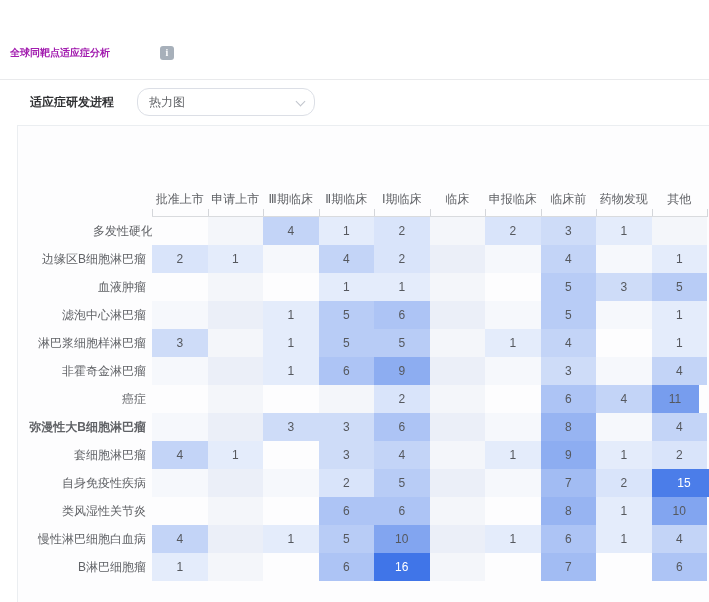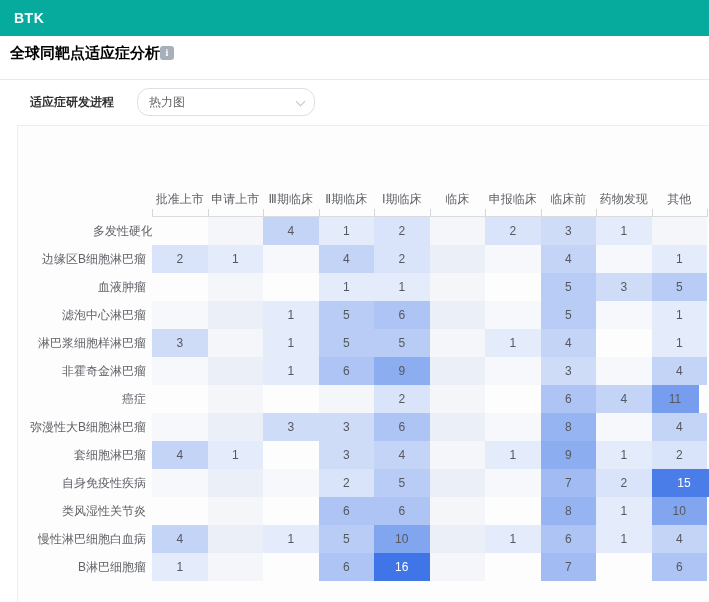--- a/index.html
+++ b/index.html
@@ -10,21 +10,21 @@
   }
   
   .app-bar {
     position:absolute; left:0; top:0; width:709px; height:36px;
     background:#07AB9E; color:#fff; font-size:14px; font-weight:bold;
     line-height:36px; padding-left:14px; letter-spacing:.5px;
   }
   
   .section-title {
     position:absolute; left:10px; top:44px; height:18px;
-    font-size:15px; font-weight:bold; color:#000000; line-height:18px;
+    font-size:10px; font-weight:bold; color:#a21caf; line-height:18px;
   }
   .info-icon {
     position:absolute; left:160px; top:46px; width:14px; height:14px;
     background:#A7B0BA; border-radius:3px; color:#fff; font-size:10px;
     font-weight:bold; text-align:center; line-height:14px;
     font-family:"Liberation Serif","DejaVu Serif",serif;
   }
   .divider-1 {
     position:absolute; left:0; top:79px; width:709px; height:0;
     border-top:1px solid #E9EAEC;
@@ -68,23 +68,20 @@
   .heat-cell {
     position:absolute; height:28px; font-size:12px; text-align:center;
     line-height:28px; color:#55585E; cursor:default;
   }
 </style>
 </head>
 <body>
 
 <div id="page">
 
-  <div class="app-bar">
-    <span>BTK</span>
-  </div>
 
   <div class="section-title">全球同靶点适应症分析</div>
   <div class="info-icon">i</div>
 
   <div class="divider-1"></div>
 
   <div class="filter-label">适应症研发进程</div>
   <div class="select-box">
     <span>热力图</span>
     <span class="chevron-down"></span>
@@ -185,21 +182,21 @@
       <div class="heat-cell" style="top: 385px; left: 152px; width: 55.5px; background: rgb(253, 253, 254);"></div>
       <div class="heat-cell" style="top: 385px; left: 207.5px; width: 55.5px; background: rgb(244, 246, 250);"></div>
       <div class="heat-cell" style="top: 385px; left: 263px; width: 55.5px; background: rgb(253, 253, 254);"></div>
       <div class="heat-cell" style="top: 385px; left: 318.5px; width: 55.5px; background: rgb(244, 246, 250);"></div>
       <div class="heat-cell" style="top: 385px; left: 374px; width: 55.5px; background: rgb(217, 228, 250); color: rgb(85, 88, 94);">2</div>
       <div class="heat-cell" style="top: 385px; left: 429.5px; width: 55.5px; background: rgb(244, 246, 250);"></div>
       <div class="heat-cell" style="top: 385px; left: 485px; width: 55.5px; background: rgb(253, 253, 254);"></div>
       <div class="heat-cell" style="top: 385px; left: 540.5px; width: 55.5px; background: rgb(173, 196, 245); color: rgb(85, 88, 94);">6</div>
       <div class="heat-cell" style="top: 385px; left: 596px; width: 55.5px; background: rgb(195, 212, 247); color: rgb(85, 88, 94);">4</div>
       <div class="heat-cell" style="top: 385px; left: 651.5px; width: 47px; background: rgb(119, 157, 238); color: rgb(85, 88, 94);">11</div>
-      <div class="row-label" style="top: 413px;">弥漫性大B细胞淋巴瘤</div>
+      <div class="row-label" style="top: 413px; font-weight: bold;">弥漫性大B细胞淋巴瘤</div>
       <div class="heat-cell" style="top: 413px; left: 152px; width: 55.5px; background: rgb(246, 248, 252);"></div>
       <div class="heat-cell" style="top: 413px; left: 207.5px; width: 55.5px; background: rgb(235, 239, 248);"></div>
       <div class="heat-cell" style="top: 413px; left: 263px; width: 55.5px; background: rgb(206, 220, 248); color: rgb(85, 88, 94);">3</div>
       <div class="heat-cell" style="top: 413px; left: 318.5px; width: 55.5px; background: rgb(206, 220, 248); color: rgb(85, 88, 94);">3</div>
       <div class="heat-cell" style="top: 413px; left: 374px; width: 55.5px; background: rgb(173, 196, 245); color: rgb(85, 88, 94);">6</div>
       <div class="heat-cell" style="top: 413px; left: 429.5px; width: 55.5px; background: rgb(235, 239, 248);"></div>
       <div class="heat-cell" style="top: 413px; left: 485px; width: 55.5px; background: rgb(246, 248, 252);"></div>
       <div class="heat-cell" style="top: 413px; left: 540.5px; width: 55.5px; background: rgb(151, 180, 242); color: rgb(85, 88, 94);">8</div>
       <div class="heat-cell" style="top: 413px; left: 596px; width: 55.5px; background: rgb(246, 248, 252);"></div>
       <div class="heat-cell" style="top: 413px; left: 651.5px; width: 55.5px; background: rgb(195, 212, 247); color: rgb(85, 88, 94);">4</div>

